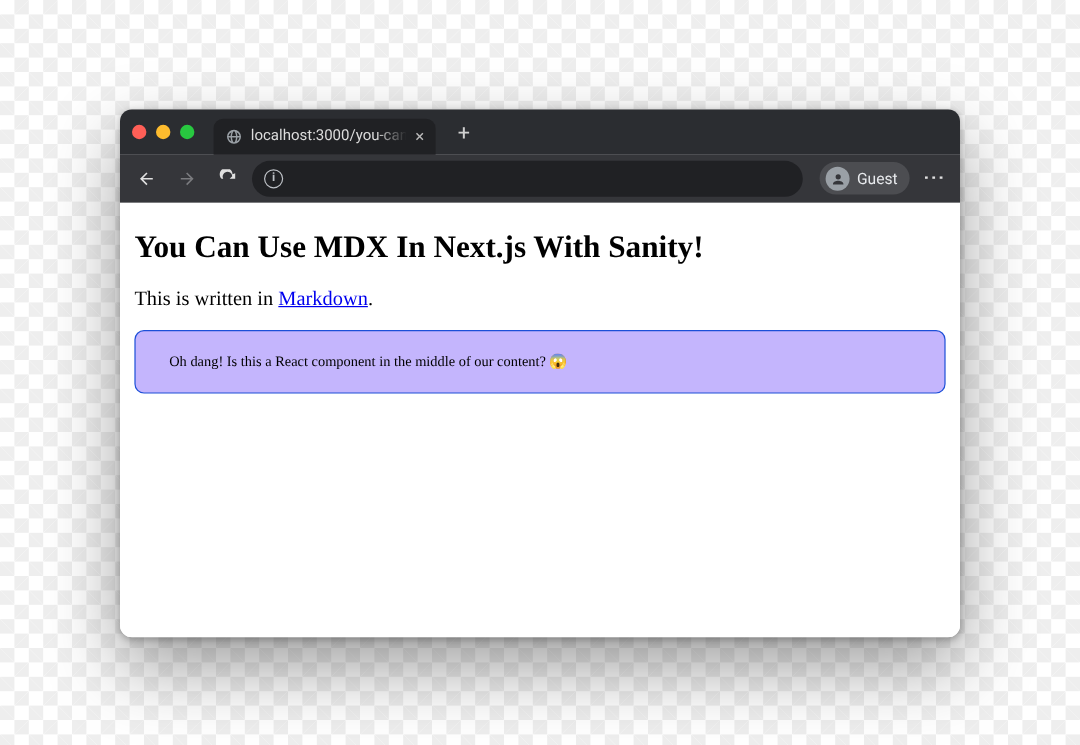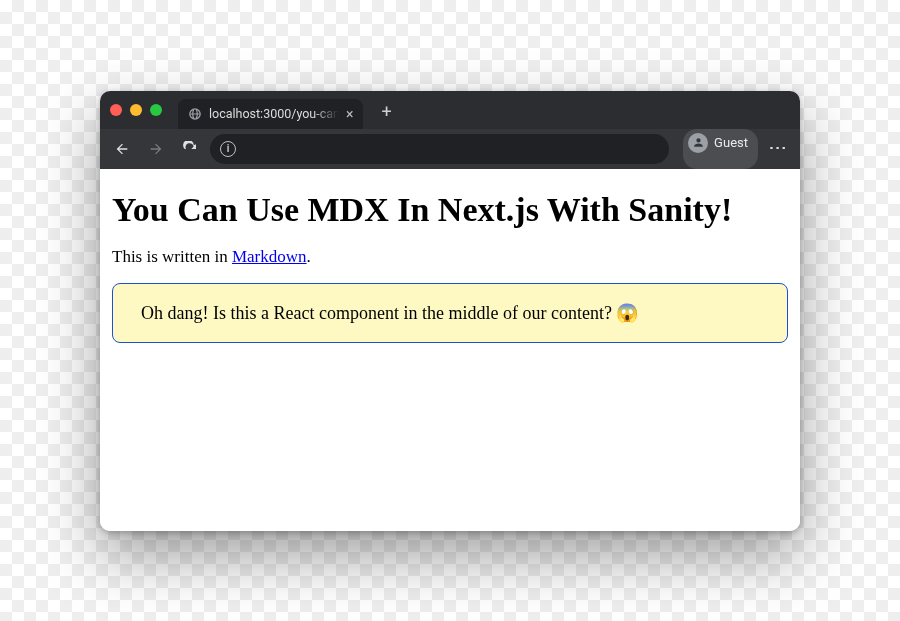--- a/index.html
+++ b/index.html
@@ -106,50 +106,50 @@
     width: 16px; height: 16px; border: 1.5px solid #bdc1c6; border-radius: 50%;
     display: flex; align-items: center; justify-content: center;
     font-size: 10px; color: #bdc1c6; font-weight: 700; line-height: 1; flex: 0 0 16px;
   }
   .addr .url { white-space: nowrap; }
   .addr .host { color: #fff; }
   .addr .dim { color: #9aa0a6; }
   .guest {
     display: flex; align-items: center; gap: 6px;
     color: #e8eaed; font-size: 13px;
-    background: #4c4d51; border-radius: 14px; padding: 4px 10px 16px 5px;
+    background: #4c4d51; border-radius: 14px; padding: 4px 10px 3px 5px;
     margin-left: 8px;
   }
   .guest .avatar {
     width: 20px; height: 20px; border-radius: 50%; background: #9aa0a6;
     display: flex; align-items: center; justify-content: center;
   }
   .guest .avatar svg { width: 13px; height: 13px; fill: #35363a; }
   .menu-dots {
     color: #e0e0e0; width: 28px; display: flex; align-items: center; justify-content: center;
     font-size: 18px; letter-spacing: 1px;
   }
   .menu-dots span { writing-mode: vertical-rl; }
   .content {
     flex: 1 1 auto;
     background: #fff;
     padding: 8px 12px 12px 12px;
     font-family: "Times New Roman", Times, serif;
     color: #000;
     overflow: auto;
   }
-  .content h1 { font-size: 34px; margin: 14px 0 18px 0; font-weight: 700; }
+  .content h1 { font-size: 26px; margin: 14px 0 18px 0; font-weight: 700; }
   .content p { font-size: 17px; margin: 0 0 16px 0; }
   .content a { color: #0000ee; text-decoration: underline; }
   .callout {
-    background: #fef9c3;
+    background: #c4b5fd;
     border: 1.5px solid #1c4fd8;
     border-radius: 8px;
     padding: 18px 28px;
-    font-size: 18px;
+    font-size: 12px;
     margin: 10px 0 21px 0;
   }
 </style>
 </head>
 <body>
 
 <div class="window">
 
   <div class="titlebar">
     <div class="traffic">

